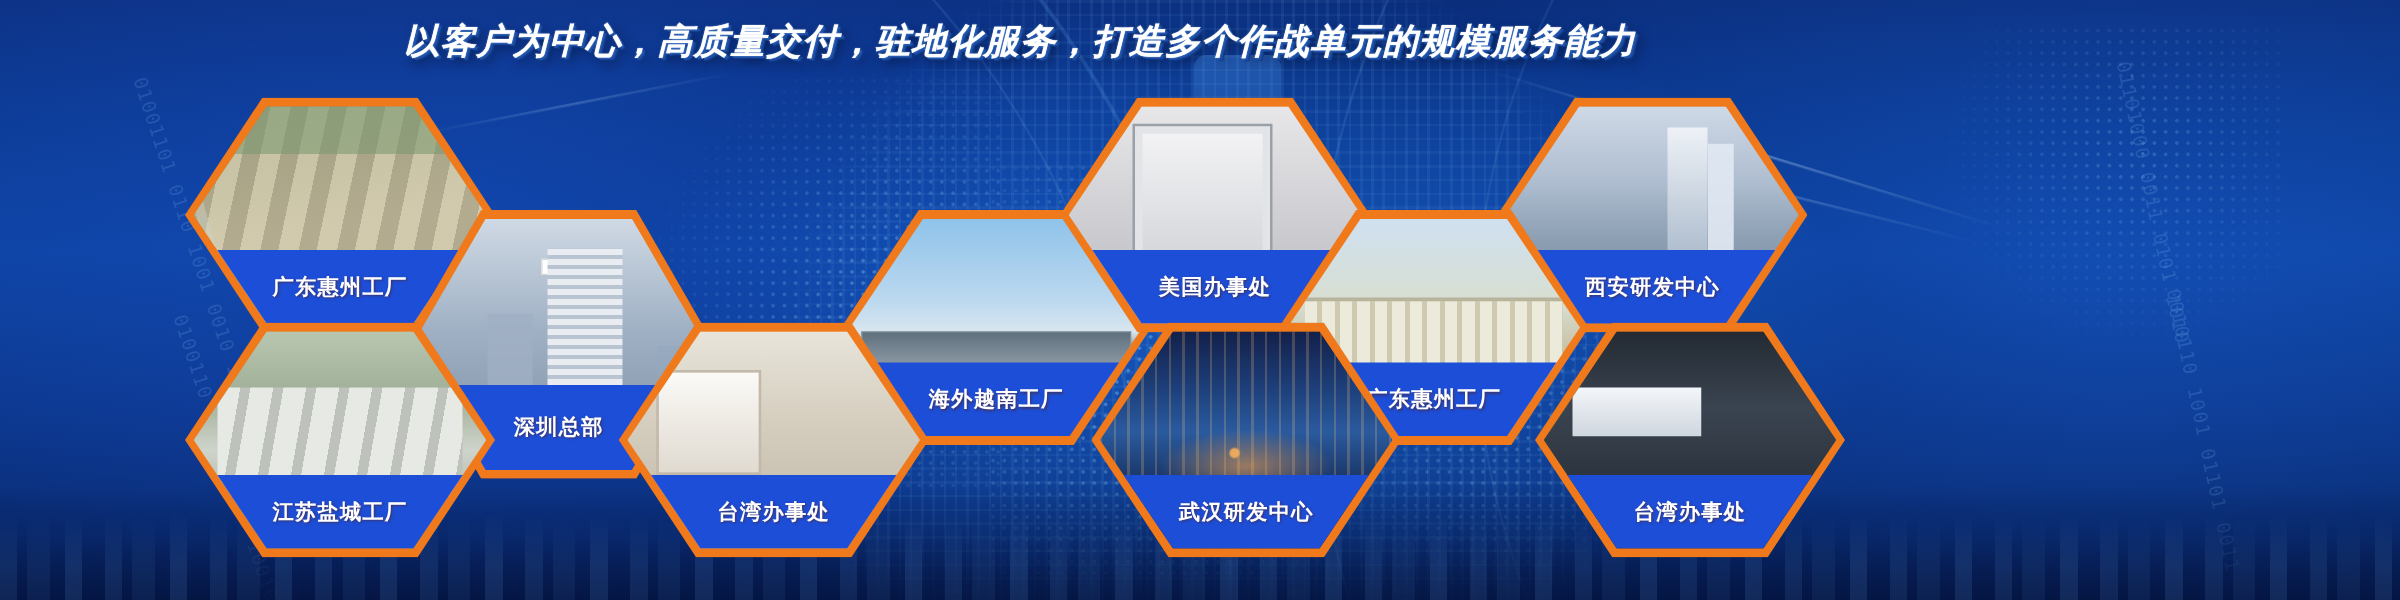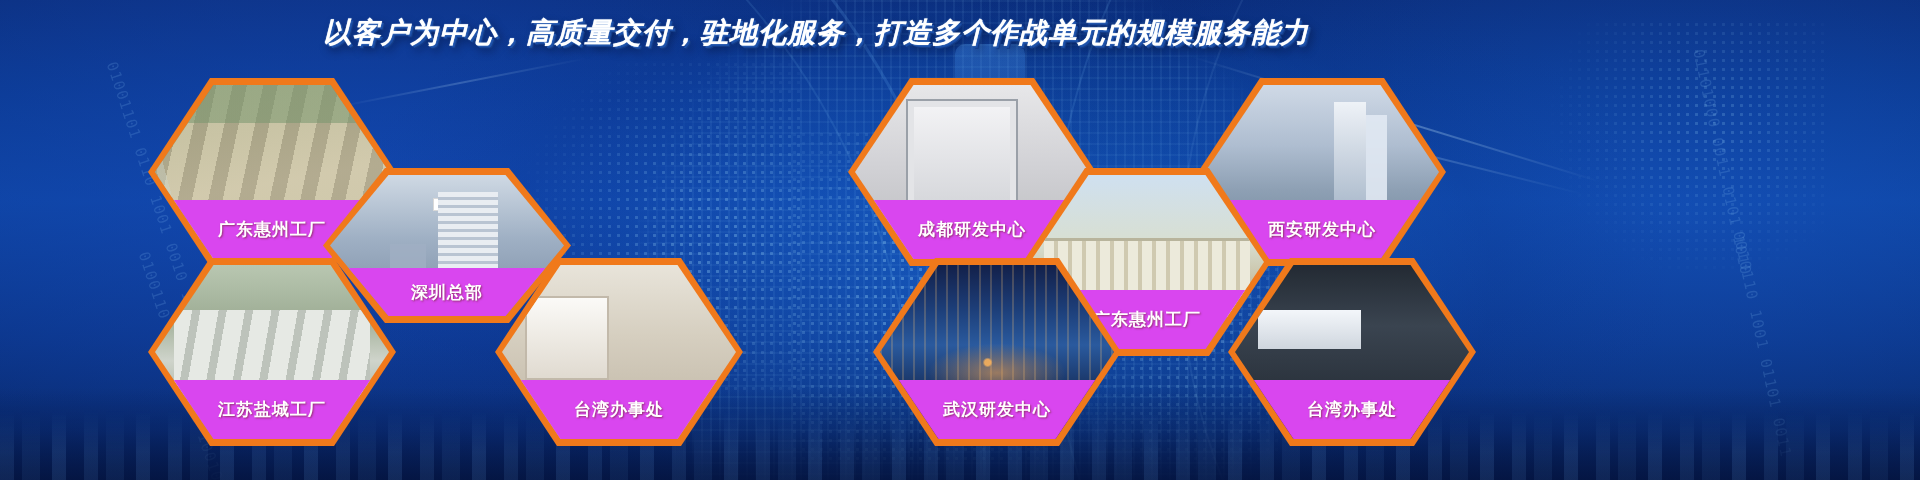--- a/index.html
+++ b/index.html
@@ -111,21 +111,21 @@
   .hex-inner{
     position:absolute;left:7px;top:7px;right:7px;bottom:7px;
     -webkit-clip-path:polygon(25% 0%,75% 0%,100% 50%,75% 100%,25% 100%,0% 50%);
     clip-path:polygon(25% 0%,75% 0%,100% 50%,75% 100%,25% 100%,0% 50%);
     overflow:hidden;
   }
   .photo{position:absolute;inset:0;}
   .hex-label{
     position:absolute;left:0;right:0;bottom:0;height:34%;
     display:flex;align-items:center;justify-content:center;
-    background:#d946ef;
+    background:#1d4ed8;
     color:#ffffff;font-size:17px;font-weight:bold;letter-spacing:1px;
     text-shadow:1px 1px 2px rgba(90,30,0,0.55);
     white-space:nowrap;
   }
 
   
   .ph-huizhou{
     background:
       linear-gradient(180deg, rgba(120,150,110,0.55) 0 22%, rgba(0,0,0,0) 22%),
       repeating-linear-gradient(102deg, rgba(214,206,178,0.85) 0 16px, rgba(178,170,144,0.85) 16px 30px),
@@ -259,37 +259,45 @@
 
   <div class="title">以客户为中心，高质量交付，驻地化服务，打造多个作战单元的规模服务能力</div>
 
   <div class="hex" style="left:148px;top:78px;width:248px;height:188px;">
     <div class="hex-inner">
       <div class="photo ph-huizhou"></div>
       <div class="hex-label">广东惠州工厂</div>
     </div>
   </div>
 
-  <div class="hex" style="left:323px;top:168px;width:248px;height:155px;">
+  <div class="hex" style="left:323px;top:168px;width:248px;height:215px;">
     <div class="hex-inner">
       <div class="photo ph-sz-hq">
         <div class="logo-chip" style="left:44%;top:16%;font-size:7px;padding:2px 5px;">MTN</div>
       </div>
       <div class="hex-label">深圳总部</div>
     </div>
   </div>
 
 
+  <div class="hex" style="left:673px;top:168px;width:248px;height:188px;">
+    <div class="hex-inner">
+      <div class="photo ph-vietnam">
+        <div class="logo-chip" style="left:38%;top:58%;font-size:9px;padding:2px 5px;color:#c3161c;background:transparent;border:none;">MTN</div>
+      </div>
+      <div class="hex-label">海外越南工厂</div>
+    </div>
+  </div>
 
   <div class="hex" style="left:848px;top:78px;width:248px;height:188px;">
     <div class="hex-inner">
       <div class="photo ph-chengdu">
         <div class="logo-chip" style="left:26%;top:14%;font-size:8px;padding:2px 6px;">MTN</div>
       </div>
-      <div class="hex-label">成都研发中心</div>
+      <div class="hex-label">美国办事处</div>
     </div>
   </div>
 
   <div class="hex" style="left:1198px;top:78px;width:248px;height:188px;">
     <div class="hex-inner">
       <div class="photo ph-nanjing"></div>
       <div class="hex-label">西安研发中心</div>
     </div>
   </div>
 

